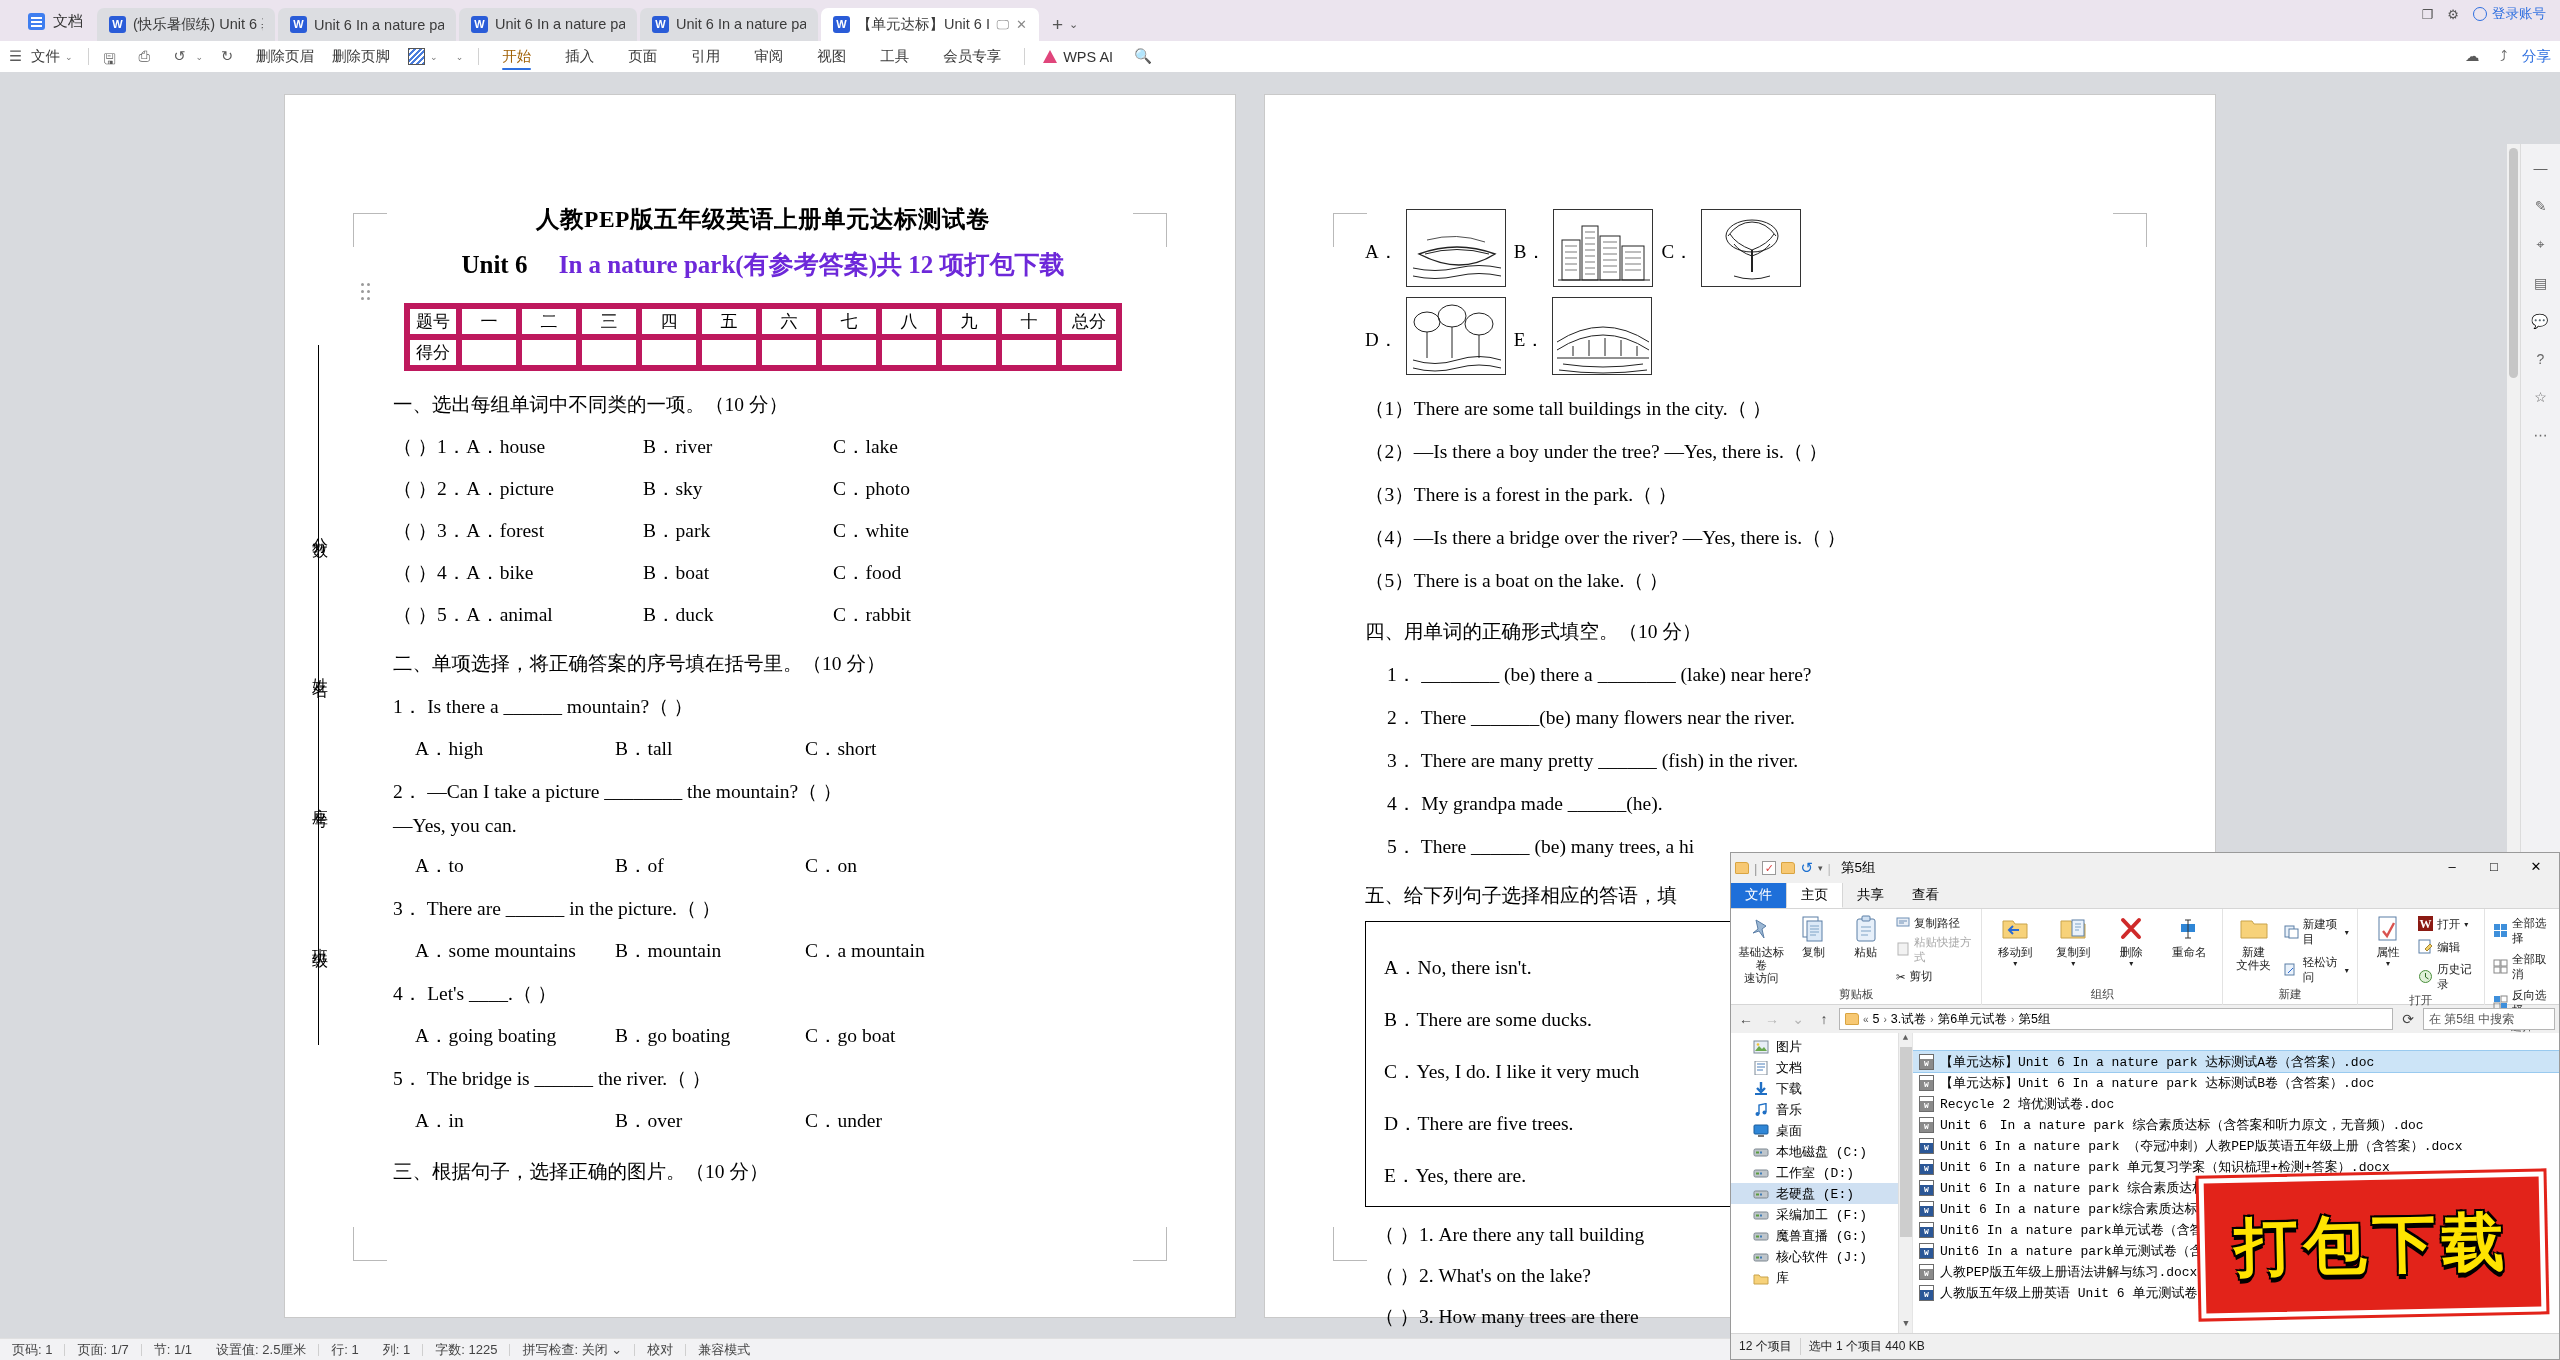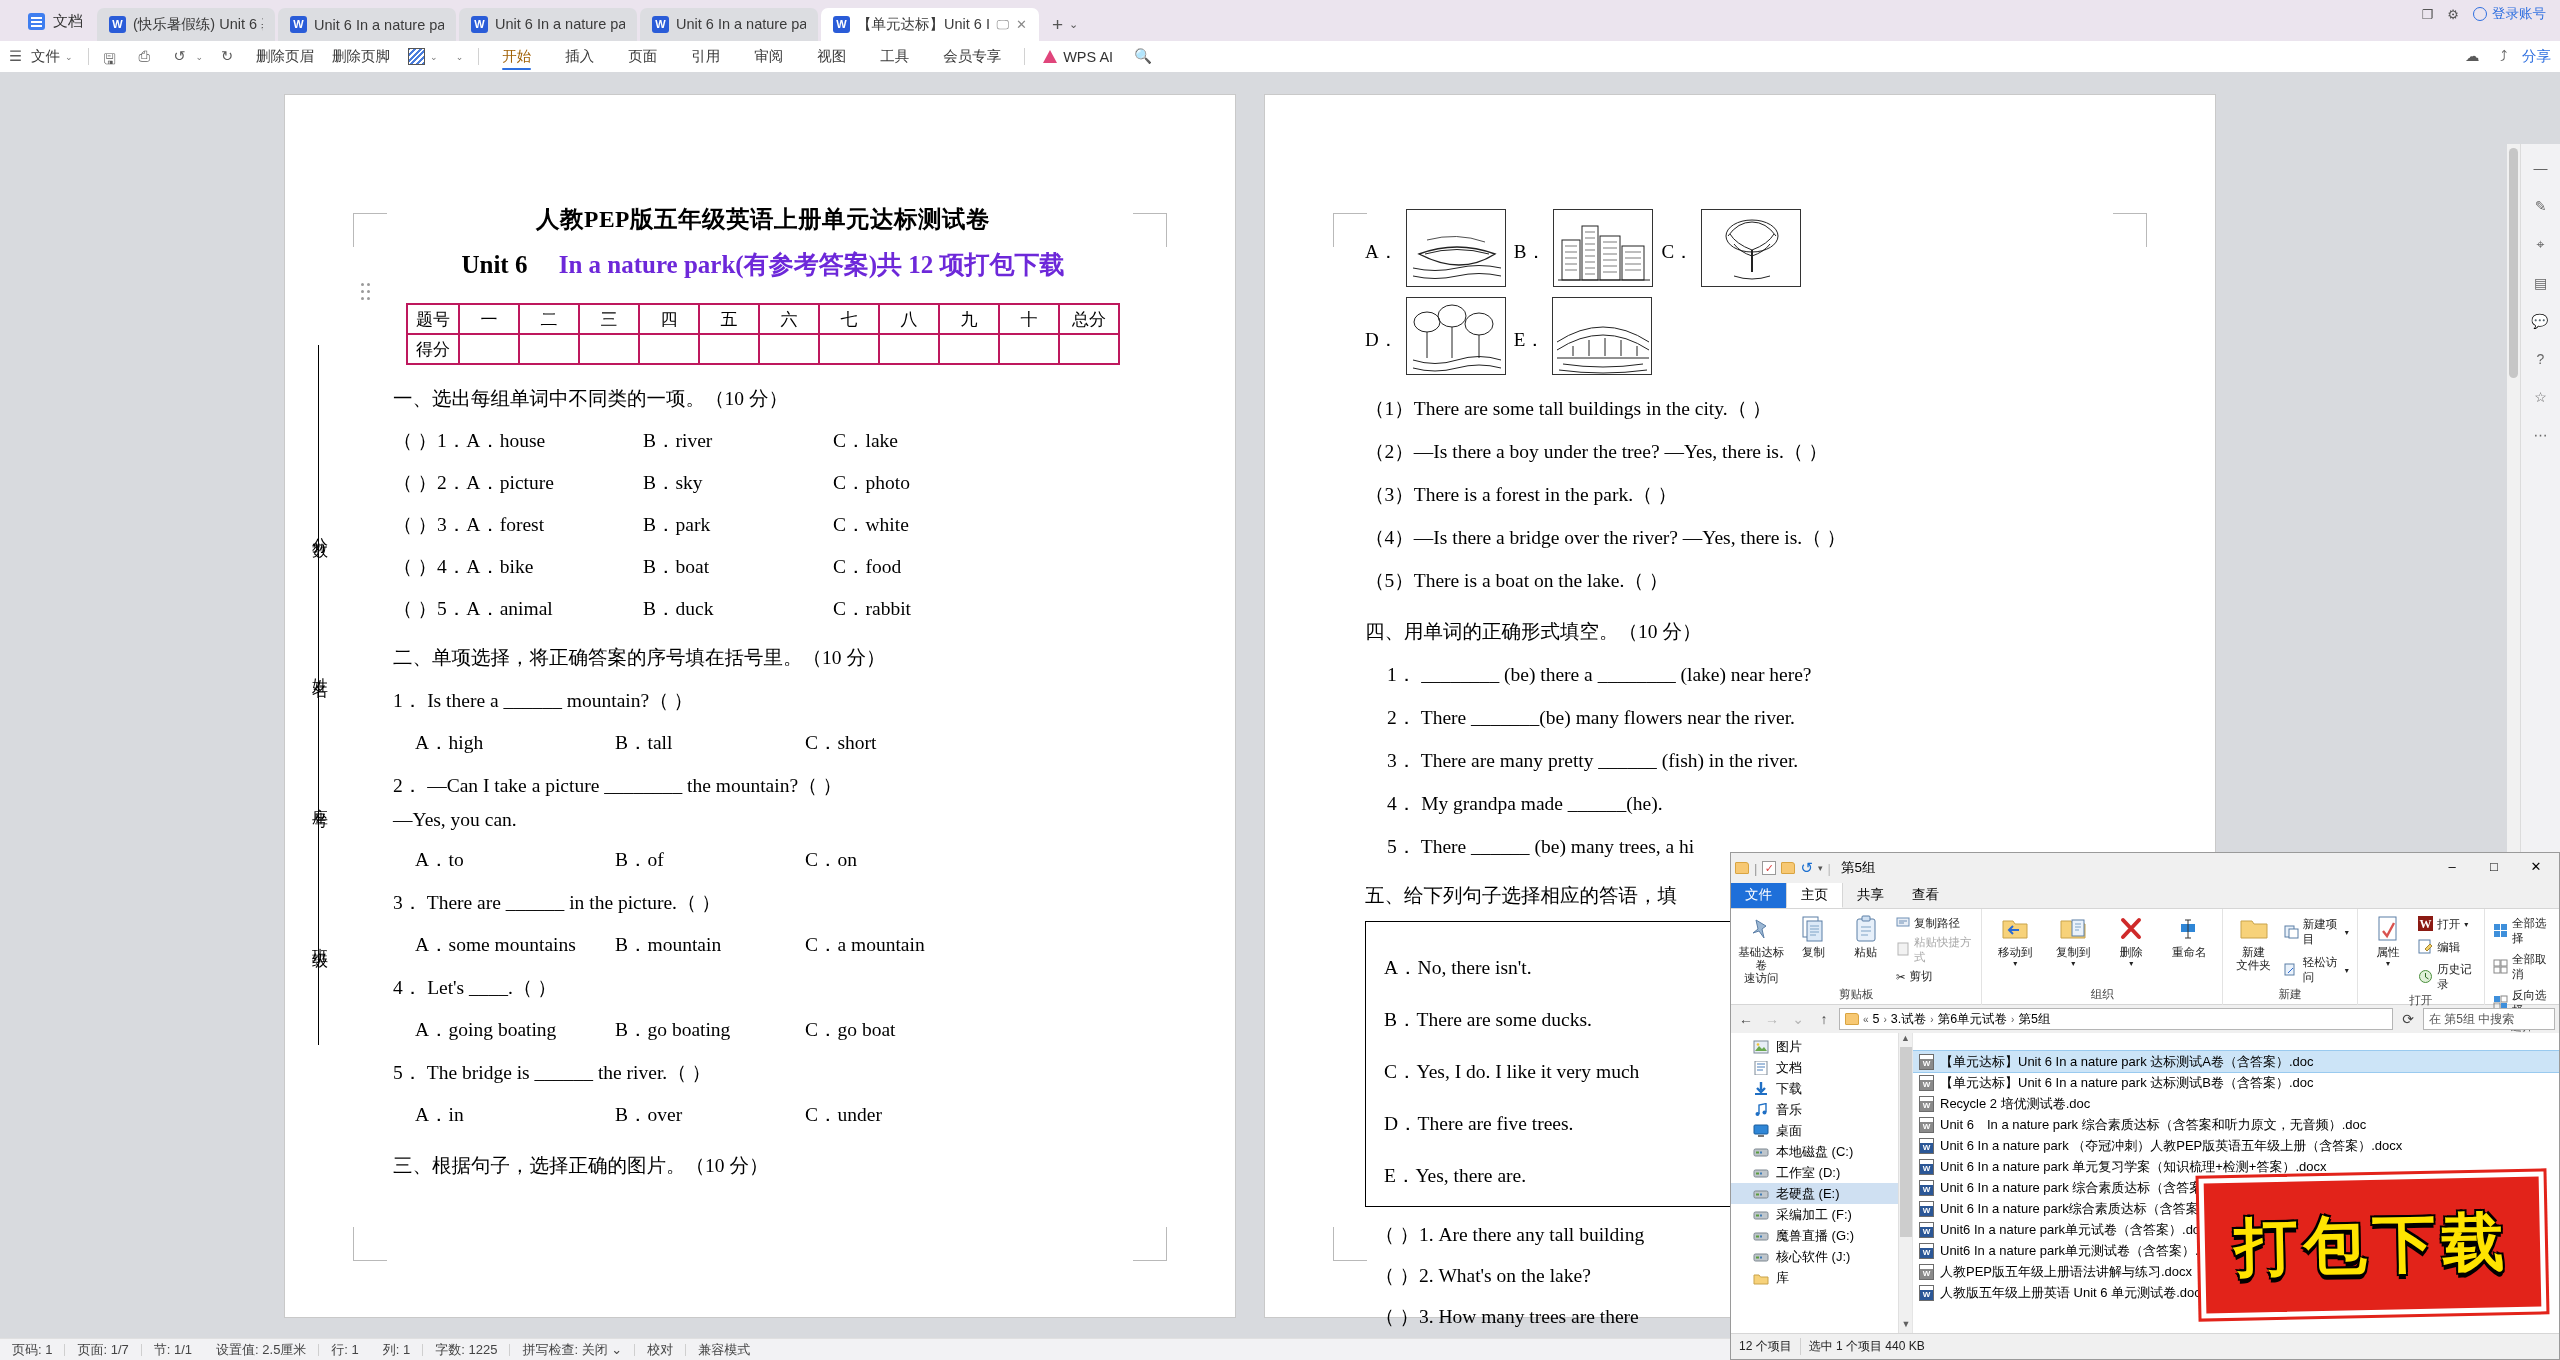--- a/index.html
+++ b/index.html
@@ -83,21 +83,21 @@
   .crop.br{right:68px;bottom:56px;border-width:0 1px 1px 0;}
   
   .doc{font-family:"Liberation Serif", serif; color:#000;}
   .title1{ text-align:center; font-size:23.5px; font-weight:bold; letter-spacing:.5px;}
   .title2{ text-align:center; font-size:25px; font-weight:bold; margin-top:13px;}
   .title2 .red{ color:#6d28d9; }
   .title2 .blk{ color:#000; }
   
   table.scoretbl{ border-collapse:collapse; margin:22px auto 0 auto; }
   table.scoretbl td{
-    border:2px solid #be185d; width:60px; height:30px;
+    border:6px solid #be185d; width:60px; height:30px;
     text-align:center; font-size:17px; font-family:"Liberation Serif",serif;margin-top:48px;
   }
   table.scoretbl td.hd{ width:52px; }
   .sect{ font-size:19.5px; margin:20px 0 0 0; }
   .qline{ font-size:19.5px; margin-top:16px; }
   .opts{ display:flex; font-size:19.5px; margin-top:15px;}
   .opts span{ display:inline-block; }
   
   .seal{position:absolute;left:33px;top:250px;width:1px;height:700px;background:#000;}
   .sealtext{position:absolute;left:24px;writing-mode:vertical-rl;font-size:16px;letter-spacing:5px;font-family:"Liberation Serif",serif;}
@@ -147,21 +147,21 @@
   .ex-btn{display:flex;flex-direction:column;align-items:center;width:54px;font-size:11.5px;color:#222;line-height:1.15;text-align:center;}
   .ex-btn .gi{height:34px;display:flex;align-items:center;justify-content:center;}
   .ex-btn-sm{display:flex;align-items:center;gap:4px;font-size:11.5px;color:#222;padding:1px 2px;}
   .ex-btn-sm.dim{color:#a9a9a9;}
   .ex-nav{height:28px;display:flex;align-items:center;gap:4px;padding:0 4px;background:#f0f0f0;}
   .navbtn{width:22px;height:22px;display:flex;align-items:center;justify-content:center;color:#444;font-size:14px;}
   .navbtn.dim{color:#b5b5b5;}
   .addrbar{flex:1;height:22px;background:#fff;border:1px solid #b5b5b5;display:flex;align-items:center;gap:4px;padding:0 5px;font-size:12.5px;overflow:hidden;white-space:nowrap;}
   .crumb-sep{color:#555;font-size:10px;}
   .searchbox{width:132px;height:22px;background:#fff;border:1px solid #b5b5b5;display:flex;align-items:center;padding:0 5px;font-size:12px;color:#555;}
-  .ex-body{display:flex;height:300px;background:#fff;}
+  .ex-body{display:flex;height:300px;background:#fff;font-family:Liberation Mono, monospace;}
   .ex-side{width:168px;background:#fff;border-right:1px solid #e0e0e0;overflow:hidden;padding-top:3px;}
   .side-item{height:21px;display:flex;align-items:center;gap:7px;padding-left:22px;font-size:13px;white-space:nowrap;}
   .side-item.sel{background:#cfe0f2;}
   .side-ic{width:16px;height:14px;flex:0 0 auto;}
   .ex-scroll{width:14px;background:#f0f0f0;position:relative;border-right:1px solid #e5e5e5;}
   .ex-scroll .up,.ex-scroll .dn{height:14px;text-align:center;font-size:9px;color:#606060;}
   .ex-scroll .th{position:absolute;left:1px;width:12px;background:#cdcdcd;}
   .ex-list{flex:1;overflow:hidden;padding-top:18px;}
   .frow{height:21px;display:flex;align-items:center;gap:6px;padding-left:6px;font-size:13px;white-space:nowrap;}
   .frow.sel{background:#cce4f7;outline:1px solid #99caef;}

